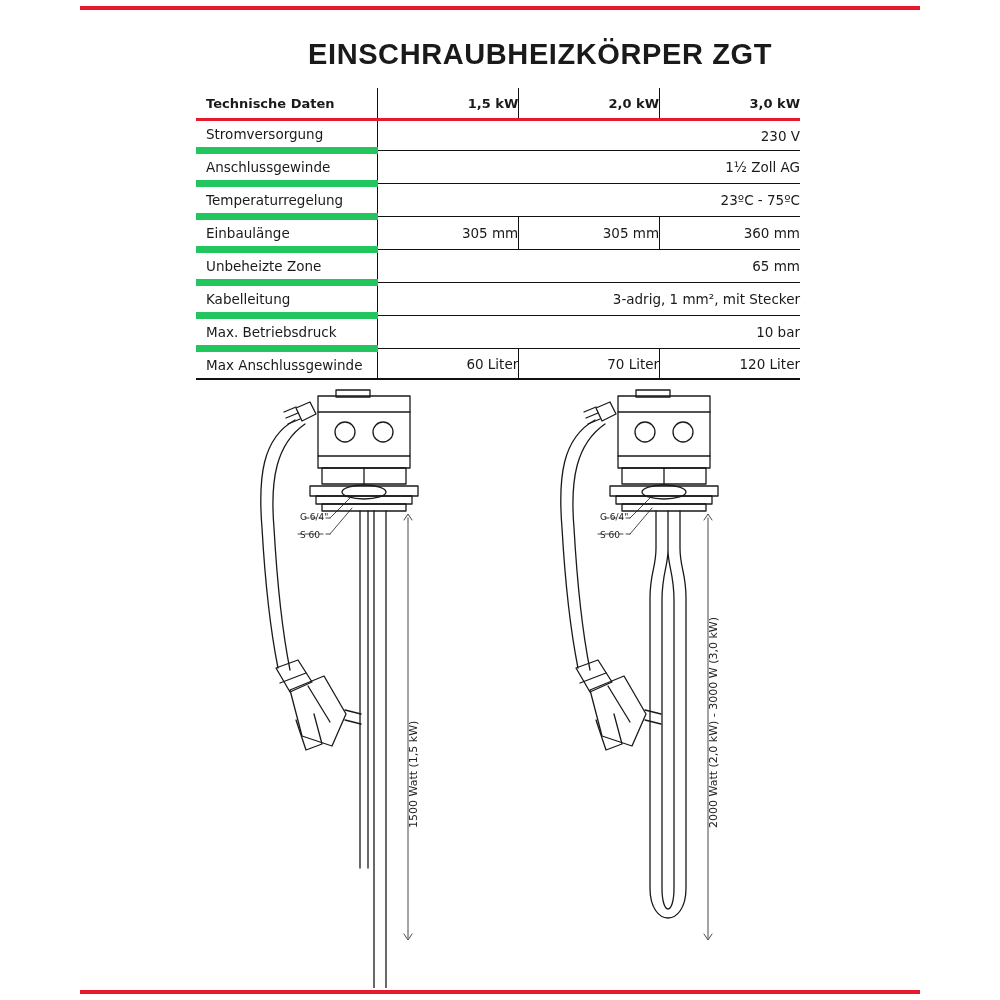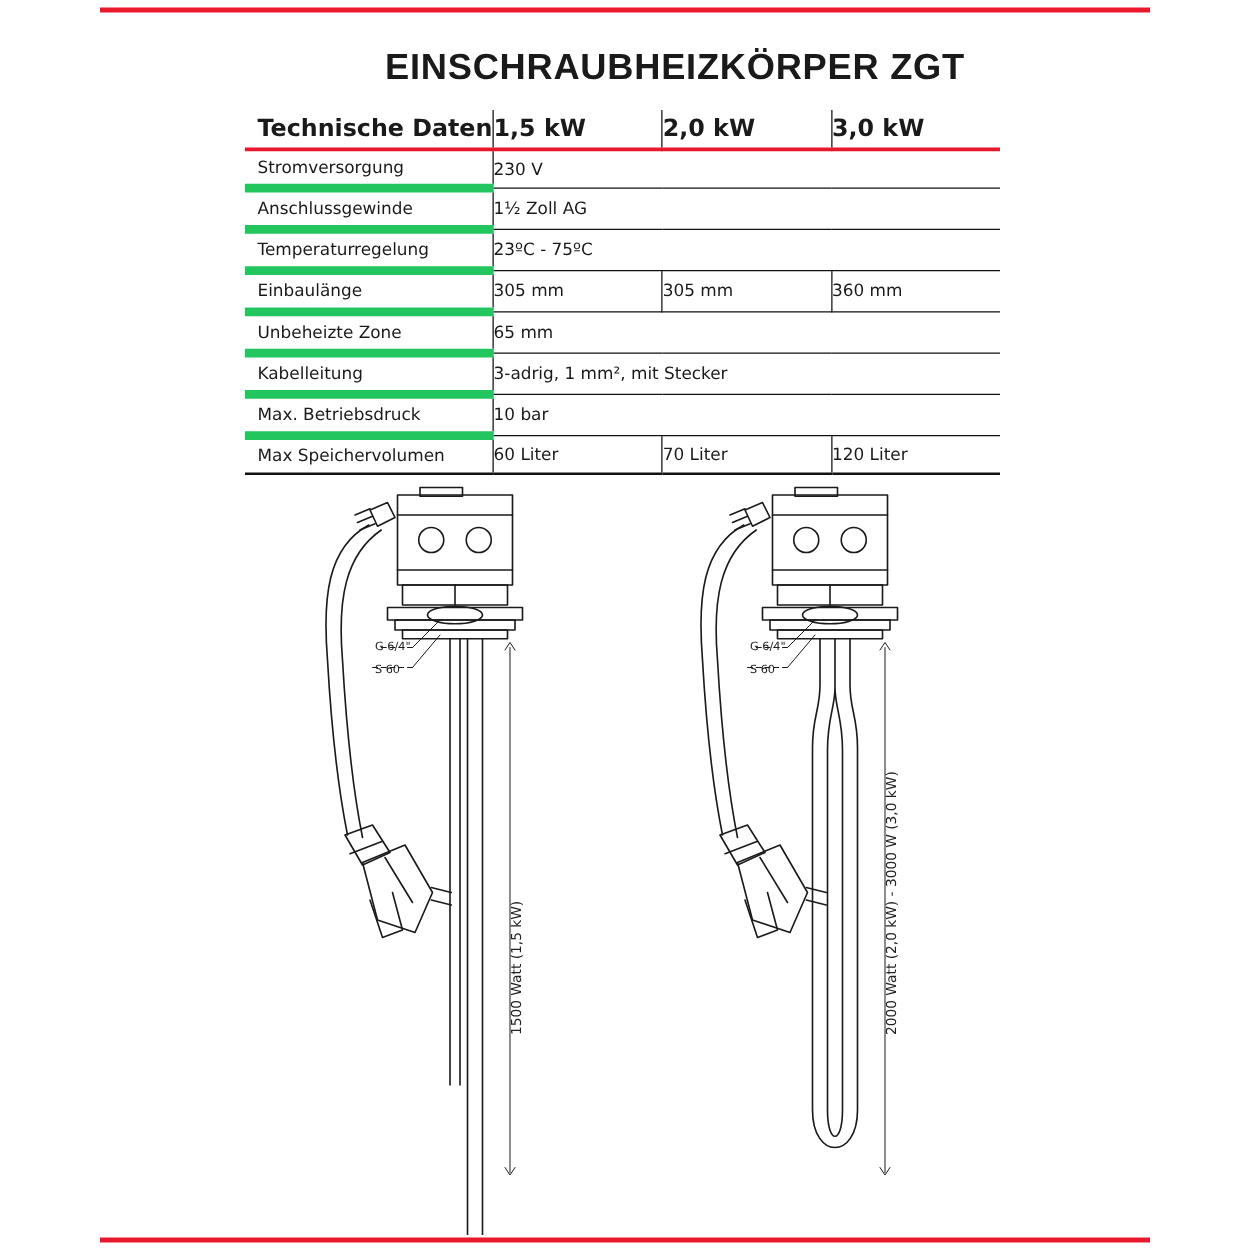--- a/index.html
+++ b/index.html
@@ -53,37 +53,37 @@
     font-size: 13.5px;
     font-family: "DejaVu Sans", sans-serif;
   }
   .spec-table td, .spec-table th {
     padding: 0;
     height: 26px;
     vertical-align: middle;
   }
   .spec-table .hdr-row th {
     font-weight: bold;
-    font-size: 19px;
+    font-size: 13px;
     height: 30px;
   }
   .hdr-row {
     border-bottom: 3px solid #e8192c;
   }
   .lbl {
     width: 172px;
     padding-left: 10px !important;
     text-align: left;
     border-right: 1px solid #111;
     border-bottom: 7px solid #22c55e;
     white-space: nowrap;
   }
   .hdr-row .lbl { border-bottom: none; }
   .val {
-    text-align: left;
+    text-align: right;
     border-bottom: 1px solid #111;
   }
   .hdr-row .val { border-bottom: none; }
   .col-b { width: 144px; border-right: 1px solid #111; }
   .col-c { width: 144px; border-right: 1px solid #111; }
   .col-d { width: 144px; }
   .span3 { border-right: none; }
   .lastrow .lbl, .lastrow .val { border-bottom: 2px solid #111; }
 
   
@@ -149,21 +149,21 @@
       </tr>
       <tr>
         <td class="lbl">Kabelleitung</td>
         <td class="val span3" colspan="3">3-adrig, 1 mm², mit Stecker</td>
       </tr>
       <tr>
         <td class="lbl">Max. Betriebsdruck</td>
         <td class="val span3" colspan="3">10 bar</td>
       </tr>
       <tr class="lastrow">
-        <td class="lbl">Max Speichervolumen</td>
+        <td class="lbl">Max Anschlussgewinde</td>
         <td class="val col-b">60 Liter</td>
         <td class="val col-c">70 Liter</td>
         <td class="val col-d">120 Liter</td>
       </tr>
     </tbody>
   </table>
 
   <div class="drawings">
     <svg class="draw" width="1000" height="620" viewBox="0 0 1000 620">
       <g fill="none" stroke="#1a1a1a" stroke-width="1.3" stroke-linejoin="round" stroke-linecap="round">

